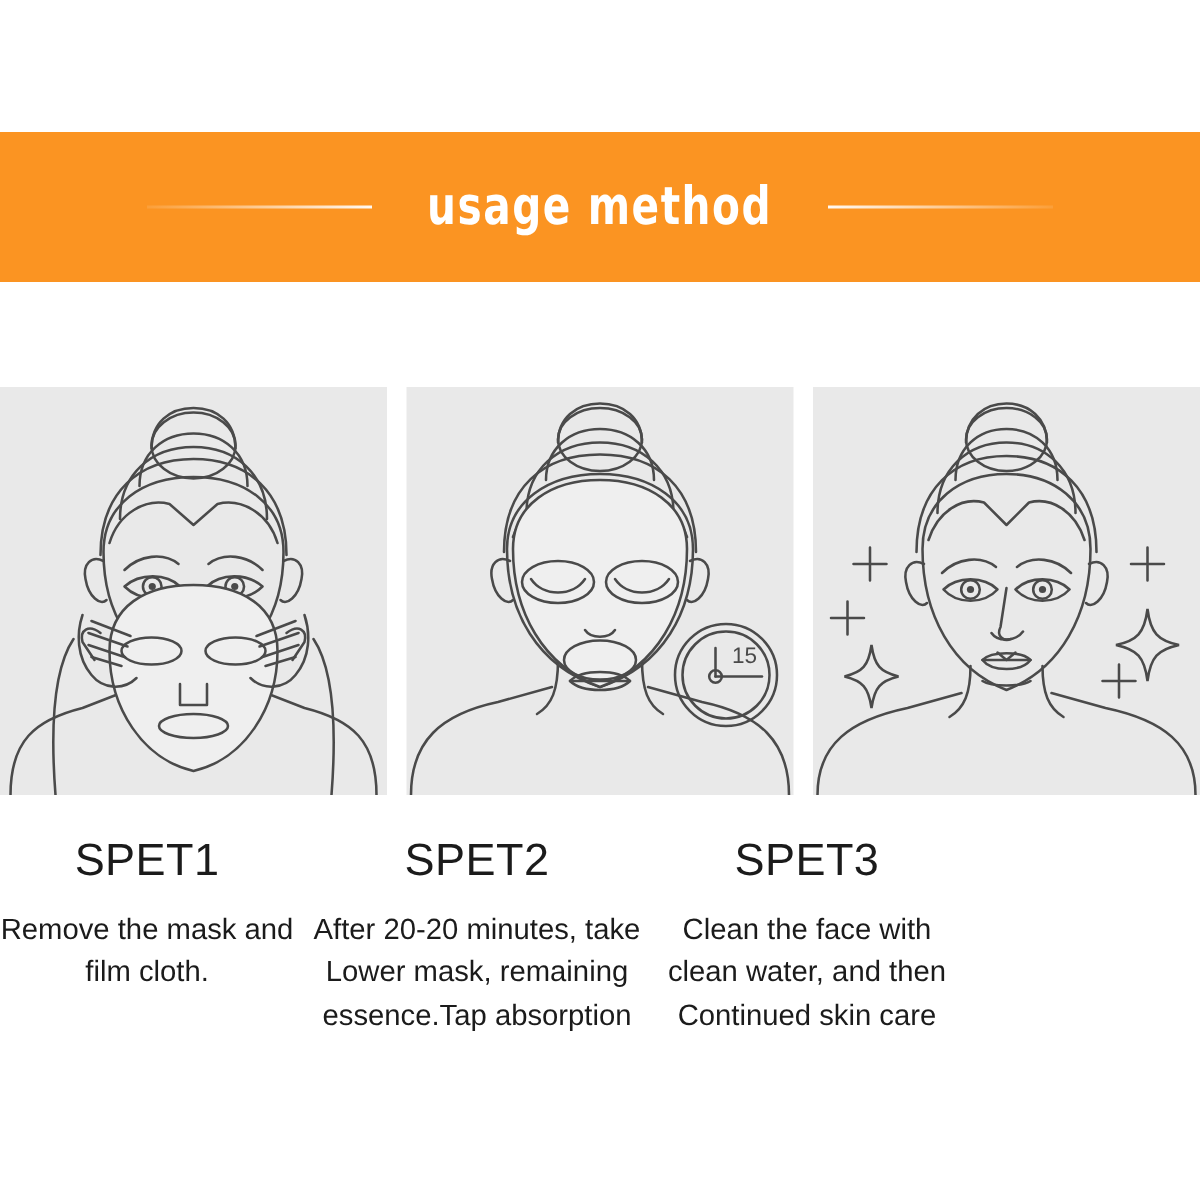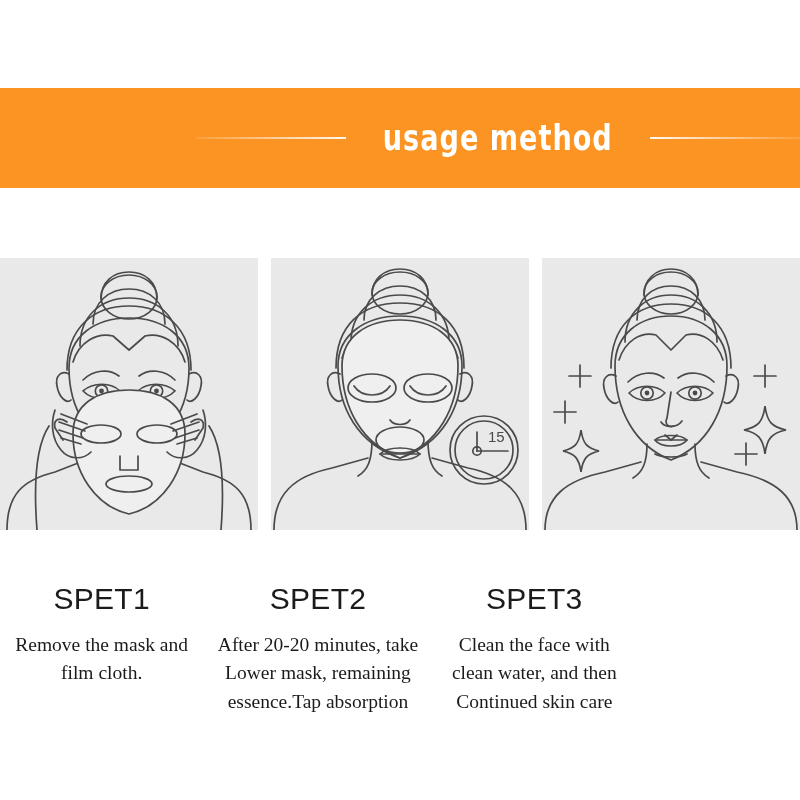--- a/index.html
+++ b/index.html
@@ -28,21 +28,21 @@
     width: 800px;
     height: 100px;
     background: #fb9422;
     display: flex;
     align-items: center;
     justify-content: center;
   }
   .banner-inner {
     display: flex;
     align-items: center;
-    justify-content: flex-end;
+    justify-content: center;
     gap: 0px;
     width: 100%;
   }
   .rule {
     height: 2px;
     width: 150px;
     flex: 0 0 auto;
   }
   .rule-left {
     background: linear-gradient(to right, rgba(255,255,255,0.10), rgba(255,255,255,0.95));
@@ -83,21 +83,21 @@
   .panel svg {
     display: block;
     width: 100%;
     height: 100%;
   }
 
   
   .captions {
     position: absolute;
     left: 0;
-    top: 581px;
+    top: 556px;
     width: 636px;
     display: flex;
     gap: 13px;
     box-sizing: border-box;
   }
   .caption {
     flex: 1 1 0;
     text-align: center;
     color: #1b1b1b;
   }
@@ -105,21 +105,21 @@
     font-size: 30px;
     font-weight: 400;
     line-height: 1.2;
     margin: 0 0 14px 0;
     font-family: "Liberation Sans", sans-serif;
     letter-spacing: 0.3px;
   }
   .caption-body {
     font-size: 19.5px;
     line-height: 1.45;
-    font-family: Liberation Serif, serif;
+    font-family: Liberation Sans, sans-serif;
   }
   .caption-body div {
     white-space: nowrap;
   }
 </style>
 </head>
 <body>
 
 <div class="page">
 

